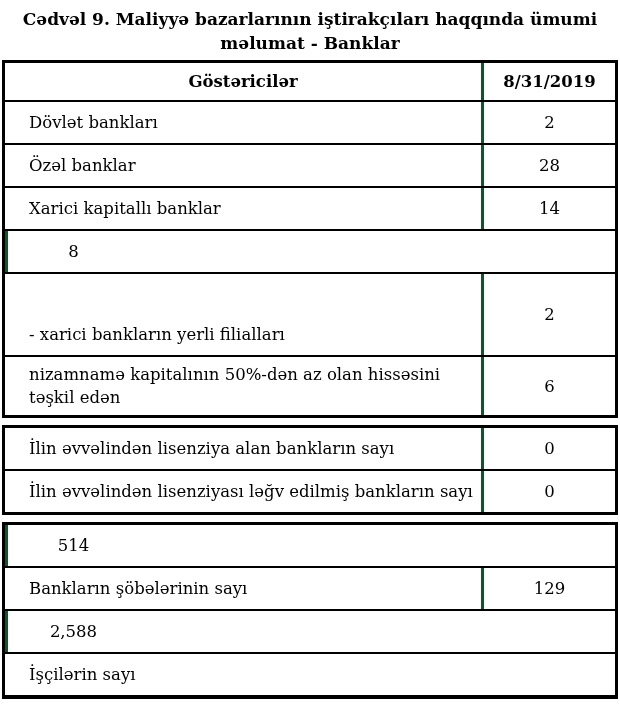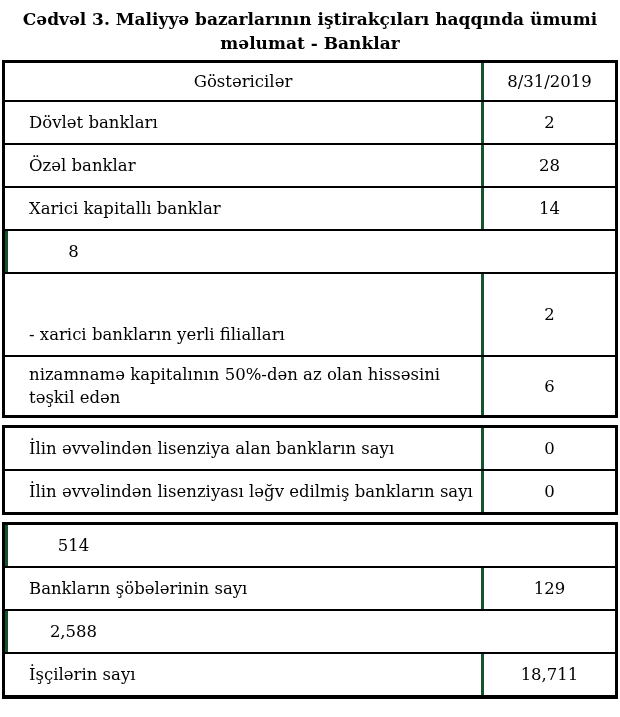--- a/index.html
+++ b/index.html
@@ -48,37 +48,37 @@
   }
   .cell.value {
     flex: 0 0 134px;
     border-left: 3px solid #14532d;
     justify-content: center;
     text-align: right;
     min-height: 41px;
     padding: 6px 14px;
   }
 
-  .row.header .cell { font-weight: normal; min-height: 37px; }
+  .row.header .cell { font-weight: bold; min-height: 37px; }
   .row.header .cell.label { justify-content: center; padding-left: 4px; }
 
   .row.bold .cell.label { font-weight: bold; }
 
   .ind0 { padding-left: 24px; }
   .ind1 { padding-left: 58px; }
   .ind2 { padding-left: 71px; }
   .ind3 { padding-left: 85px; margin-top: 40px; }
 </style>
 </head>
 <body>
 
 <div class="page">
 
   <div class="title-block">
-    <div class="title-line">Cədvəl 3. Maliyyə bazarlarının iştirakçıları haqqında ümumi</div>
+    <div class="title-line">Cədvəl 9. Maliyyə bazarlarının iştirakçıları haqqında ümumi</div>
     <div class="title-line">məlumat - Banklar</div>
   </div>
 
   <div class="tbl">
 
     <section class="sec">
       <div class="row header">
         <div class="cell label">Göstəricilər</div>
         <div class="cell value">8/31/2019</div>
       </div>
@@ -124,18 +124,17 @@
         </div>
         <div class="row">
           <div class="cell label ind1">Bankların şöbələrinin sayı</div>
           <div class="cell value">129</div>
         </div>
         <div class="row">
           <div class="cell value">2,588</div>
         </div>
         <div class="row">
           <div class="cell label ind1">İşçilərin sayı</div>
-          <div class="cell value">18,711</div>
         </div>
       </section>
 
   </div>
 </div>
 
 </body></html>

